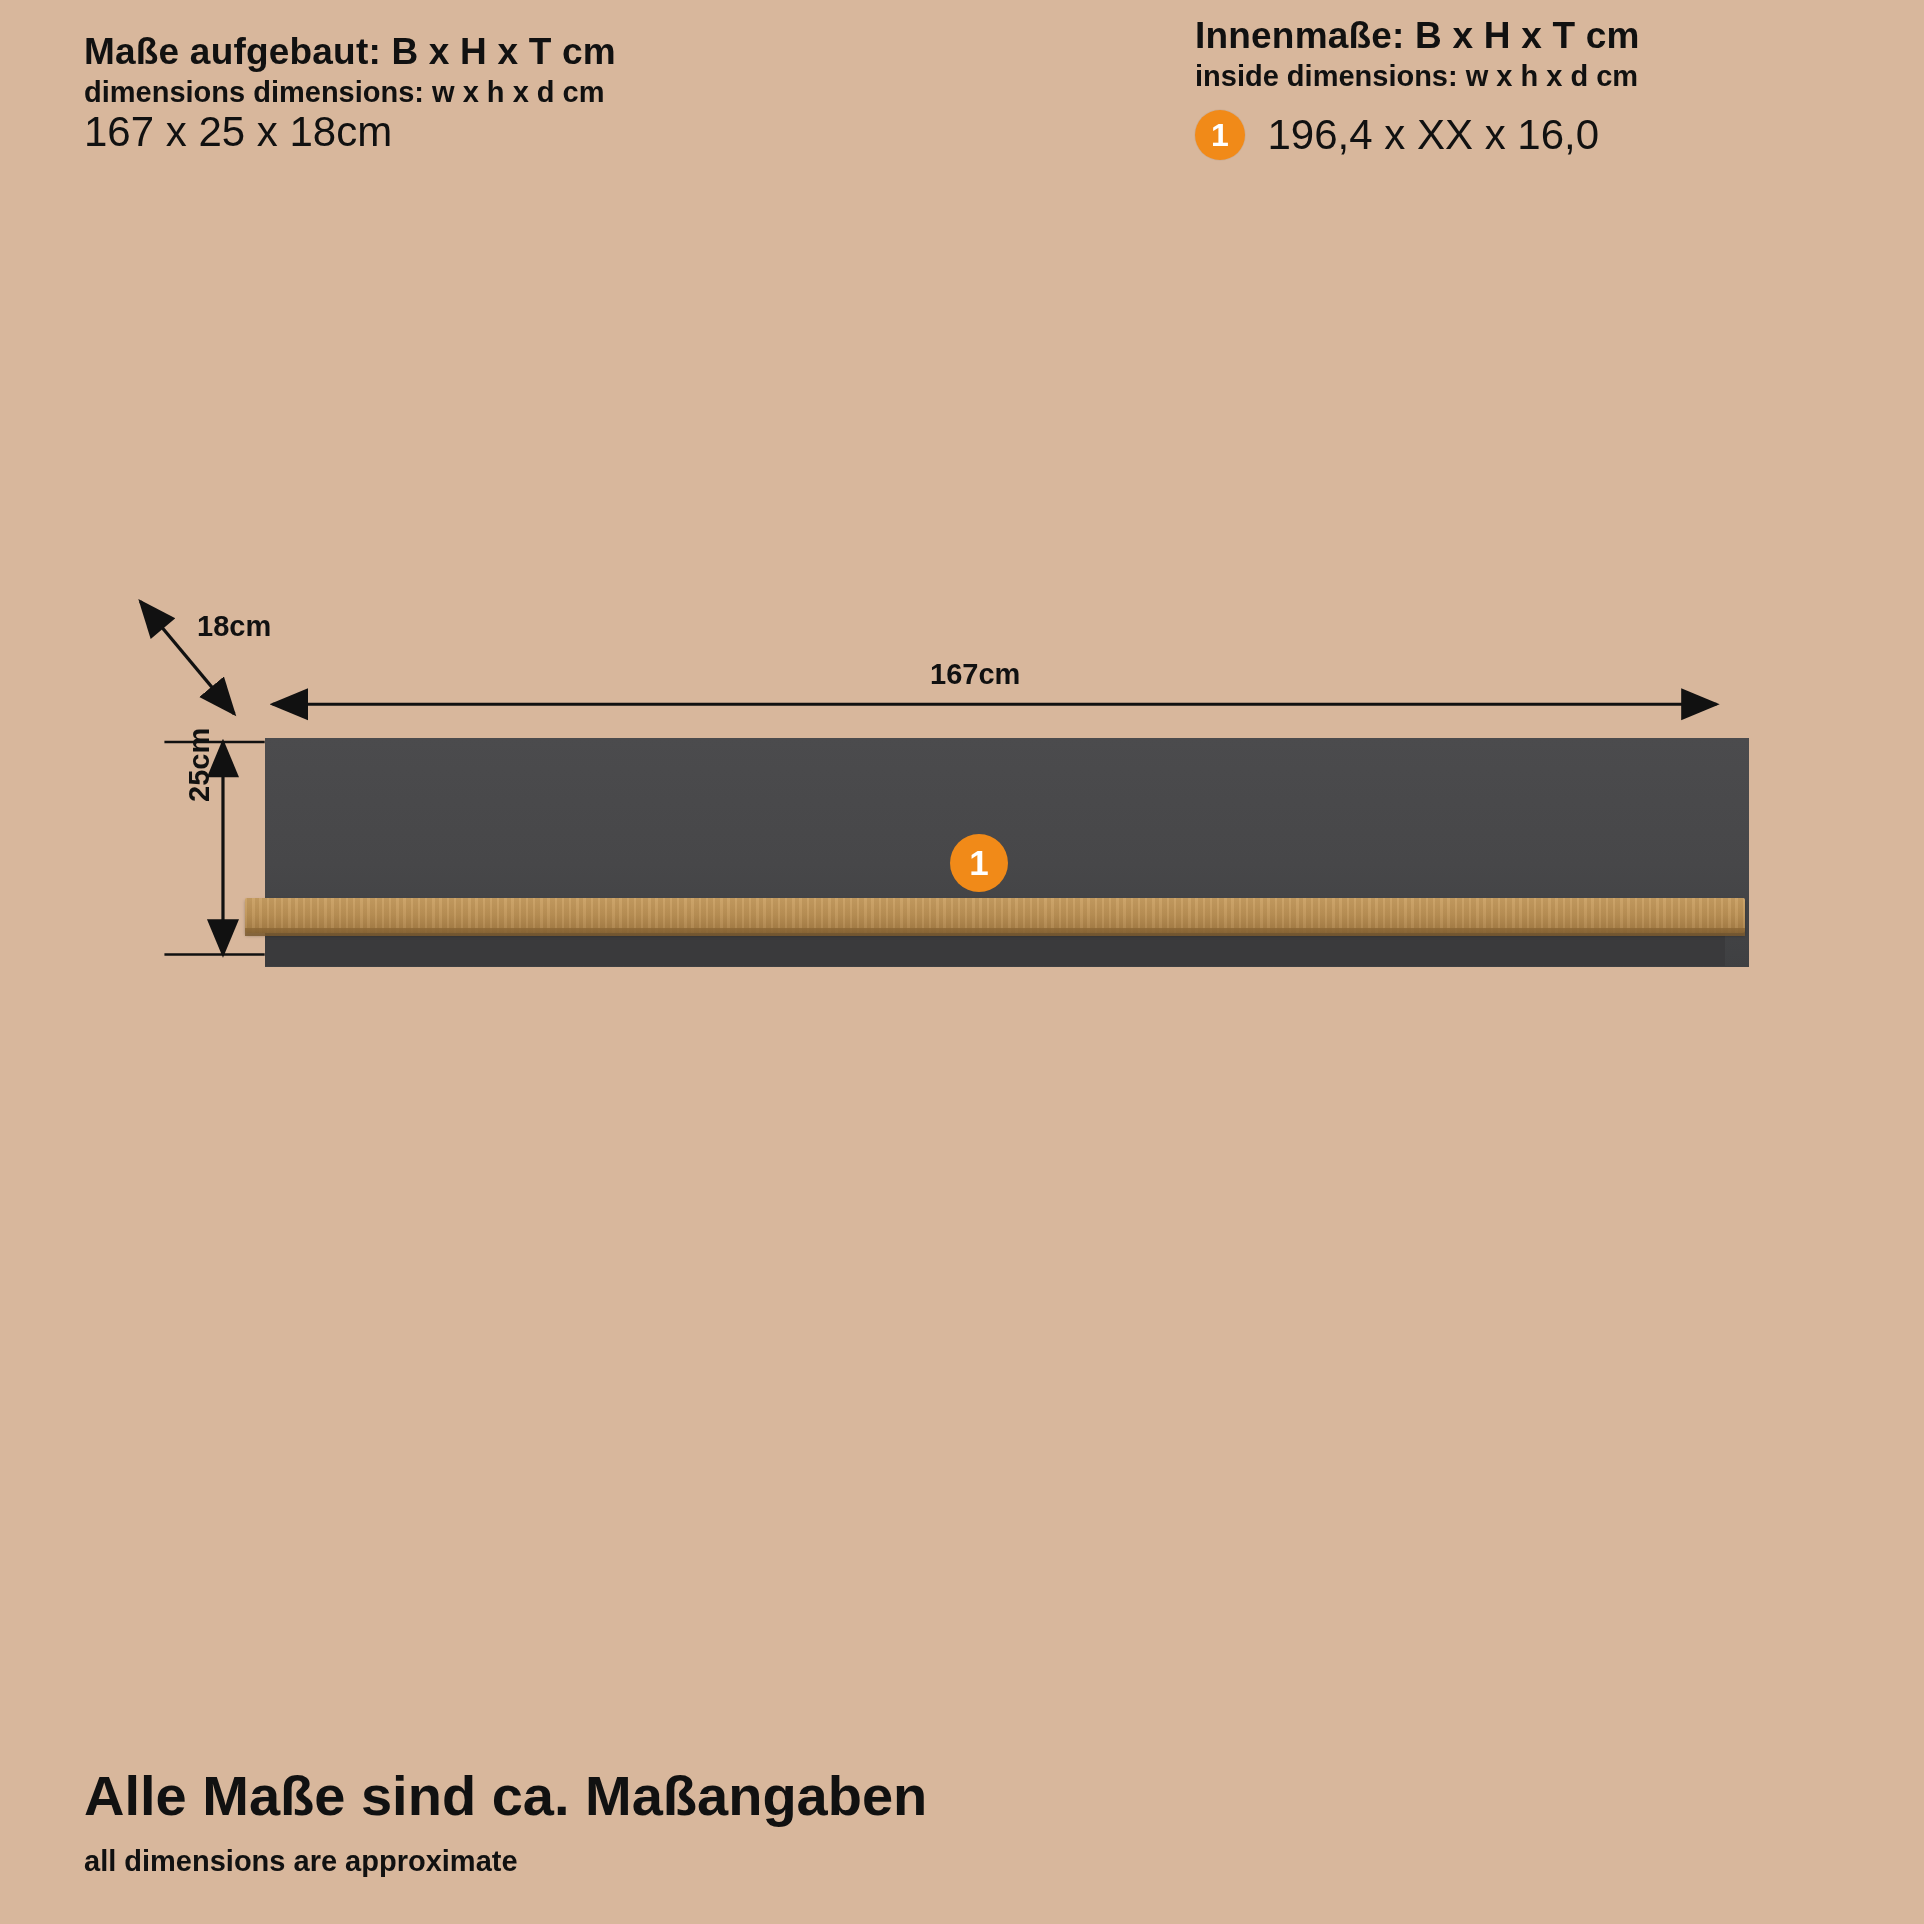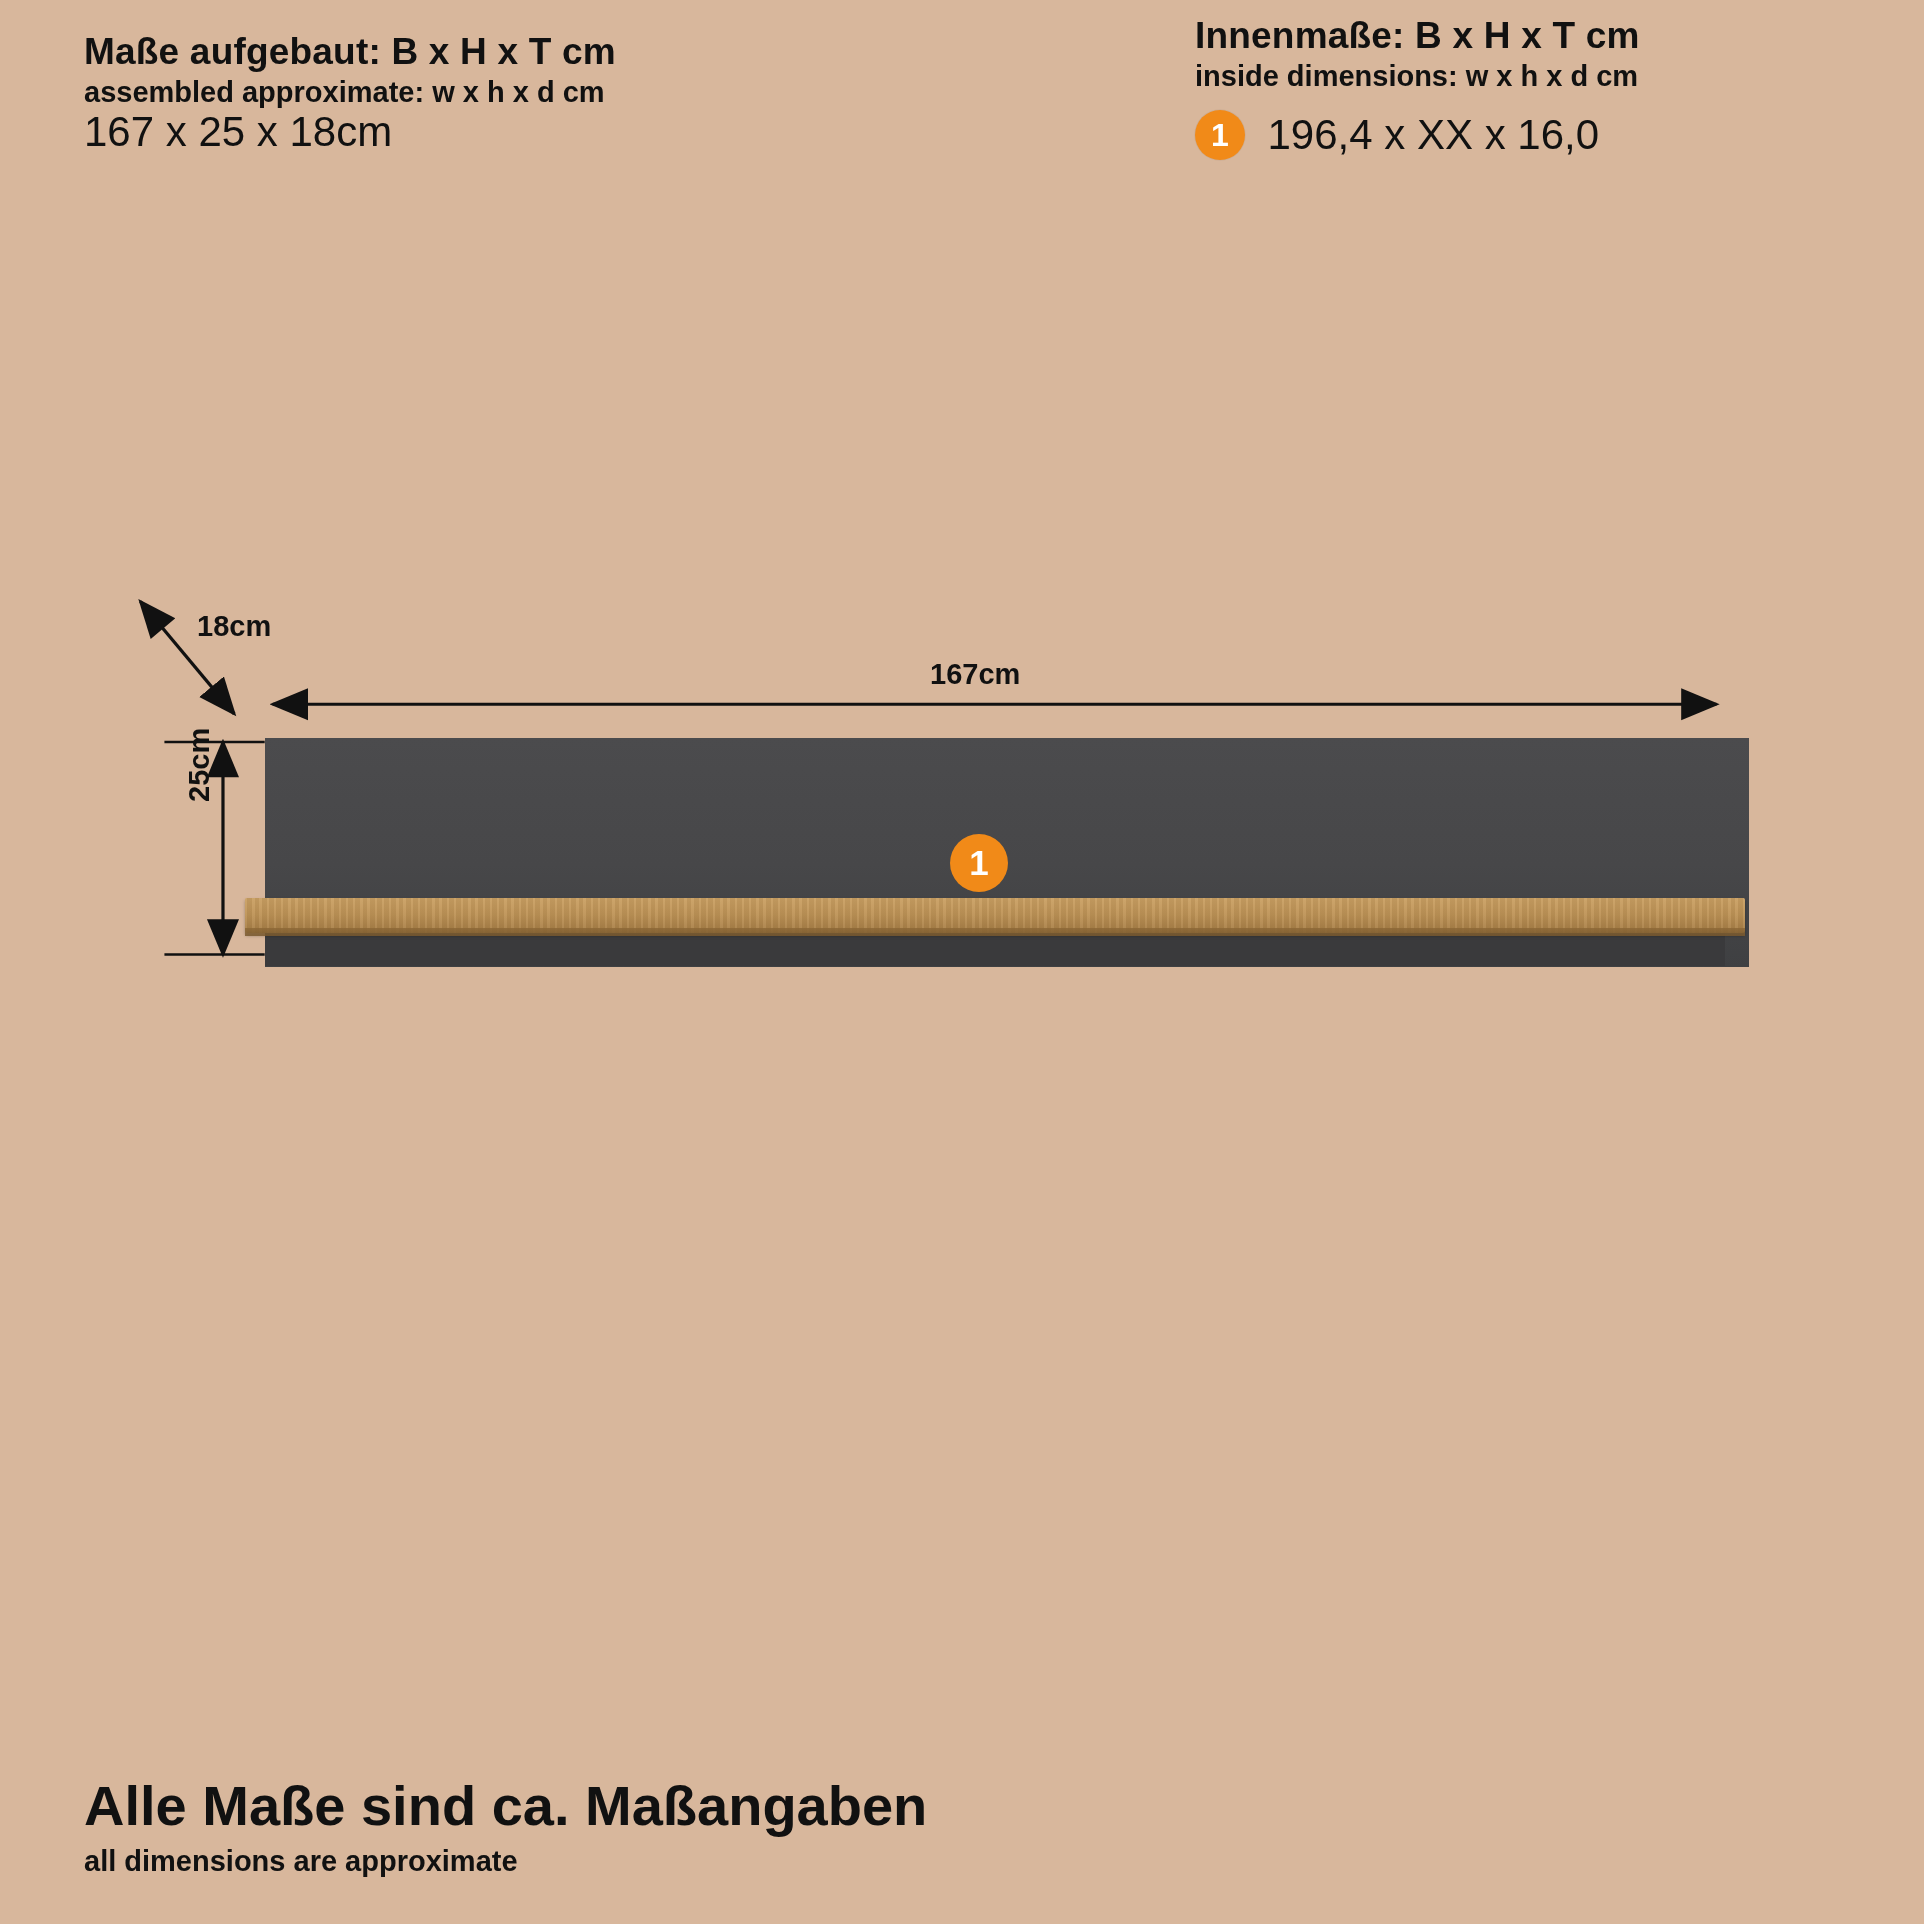--- a/index.html
+++ b/index.html
@@ -82,21 +82,21 @@
   .footer-title {
     font-size: 56px;
     font-weight: bold;
     white-space: nowrap;
     line-height: 1.1;
   }
   .footer-sub {
     font-size: 29px;
     font-weight: bold;
     white-space: nowrap;
-    margin-top: 10px;
+    margin-top: 20px;
     line-height: 1.1;
   }
 
   
   .drawing {
     position: absolute;
     left: 0;
     top: 0;
     width: 1925px;
     height: 1925px;
@@ -185,21 +185,21 @@
     overflow: visible;
   }
 </style>
 </head>
 <body>
 
 <div class="page">
 
   <div class="hdr hdr-left">
     <div class="hdr-title">Maße aufgebaut: B x H x T cm</div>
-    <div class="hdr-sub">assembled approximate: w x h x d cm</div>
+    <div class="hdr-sub">dimensions dimensions: w x h x d cm</div>
     <div class="hdr-value">167 x 25 x 18cm</div>
   </div>
 
   <div class="hdr hdr-right">
     <div class="hdr-title">Innenmaße: B x H x T cm</div>
     <div class="hdr-sub">inside dimensions: w x h x d cm</div>
     <div class="hdr-value-row">
       <div class="badge">1</div>
       <div class="hdr-value">196,4 x XX x 16,0</div>
     </div>

